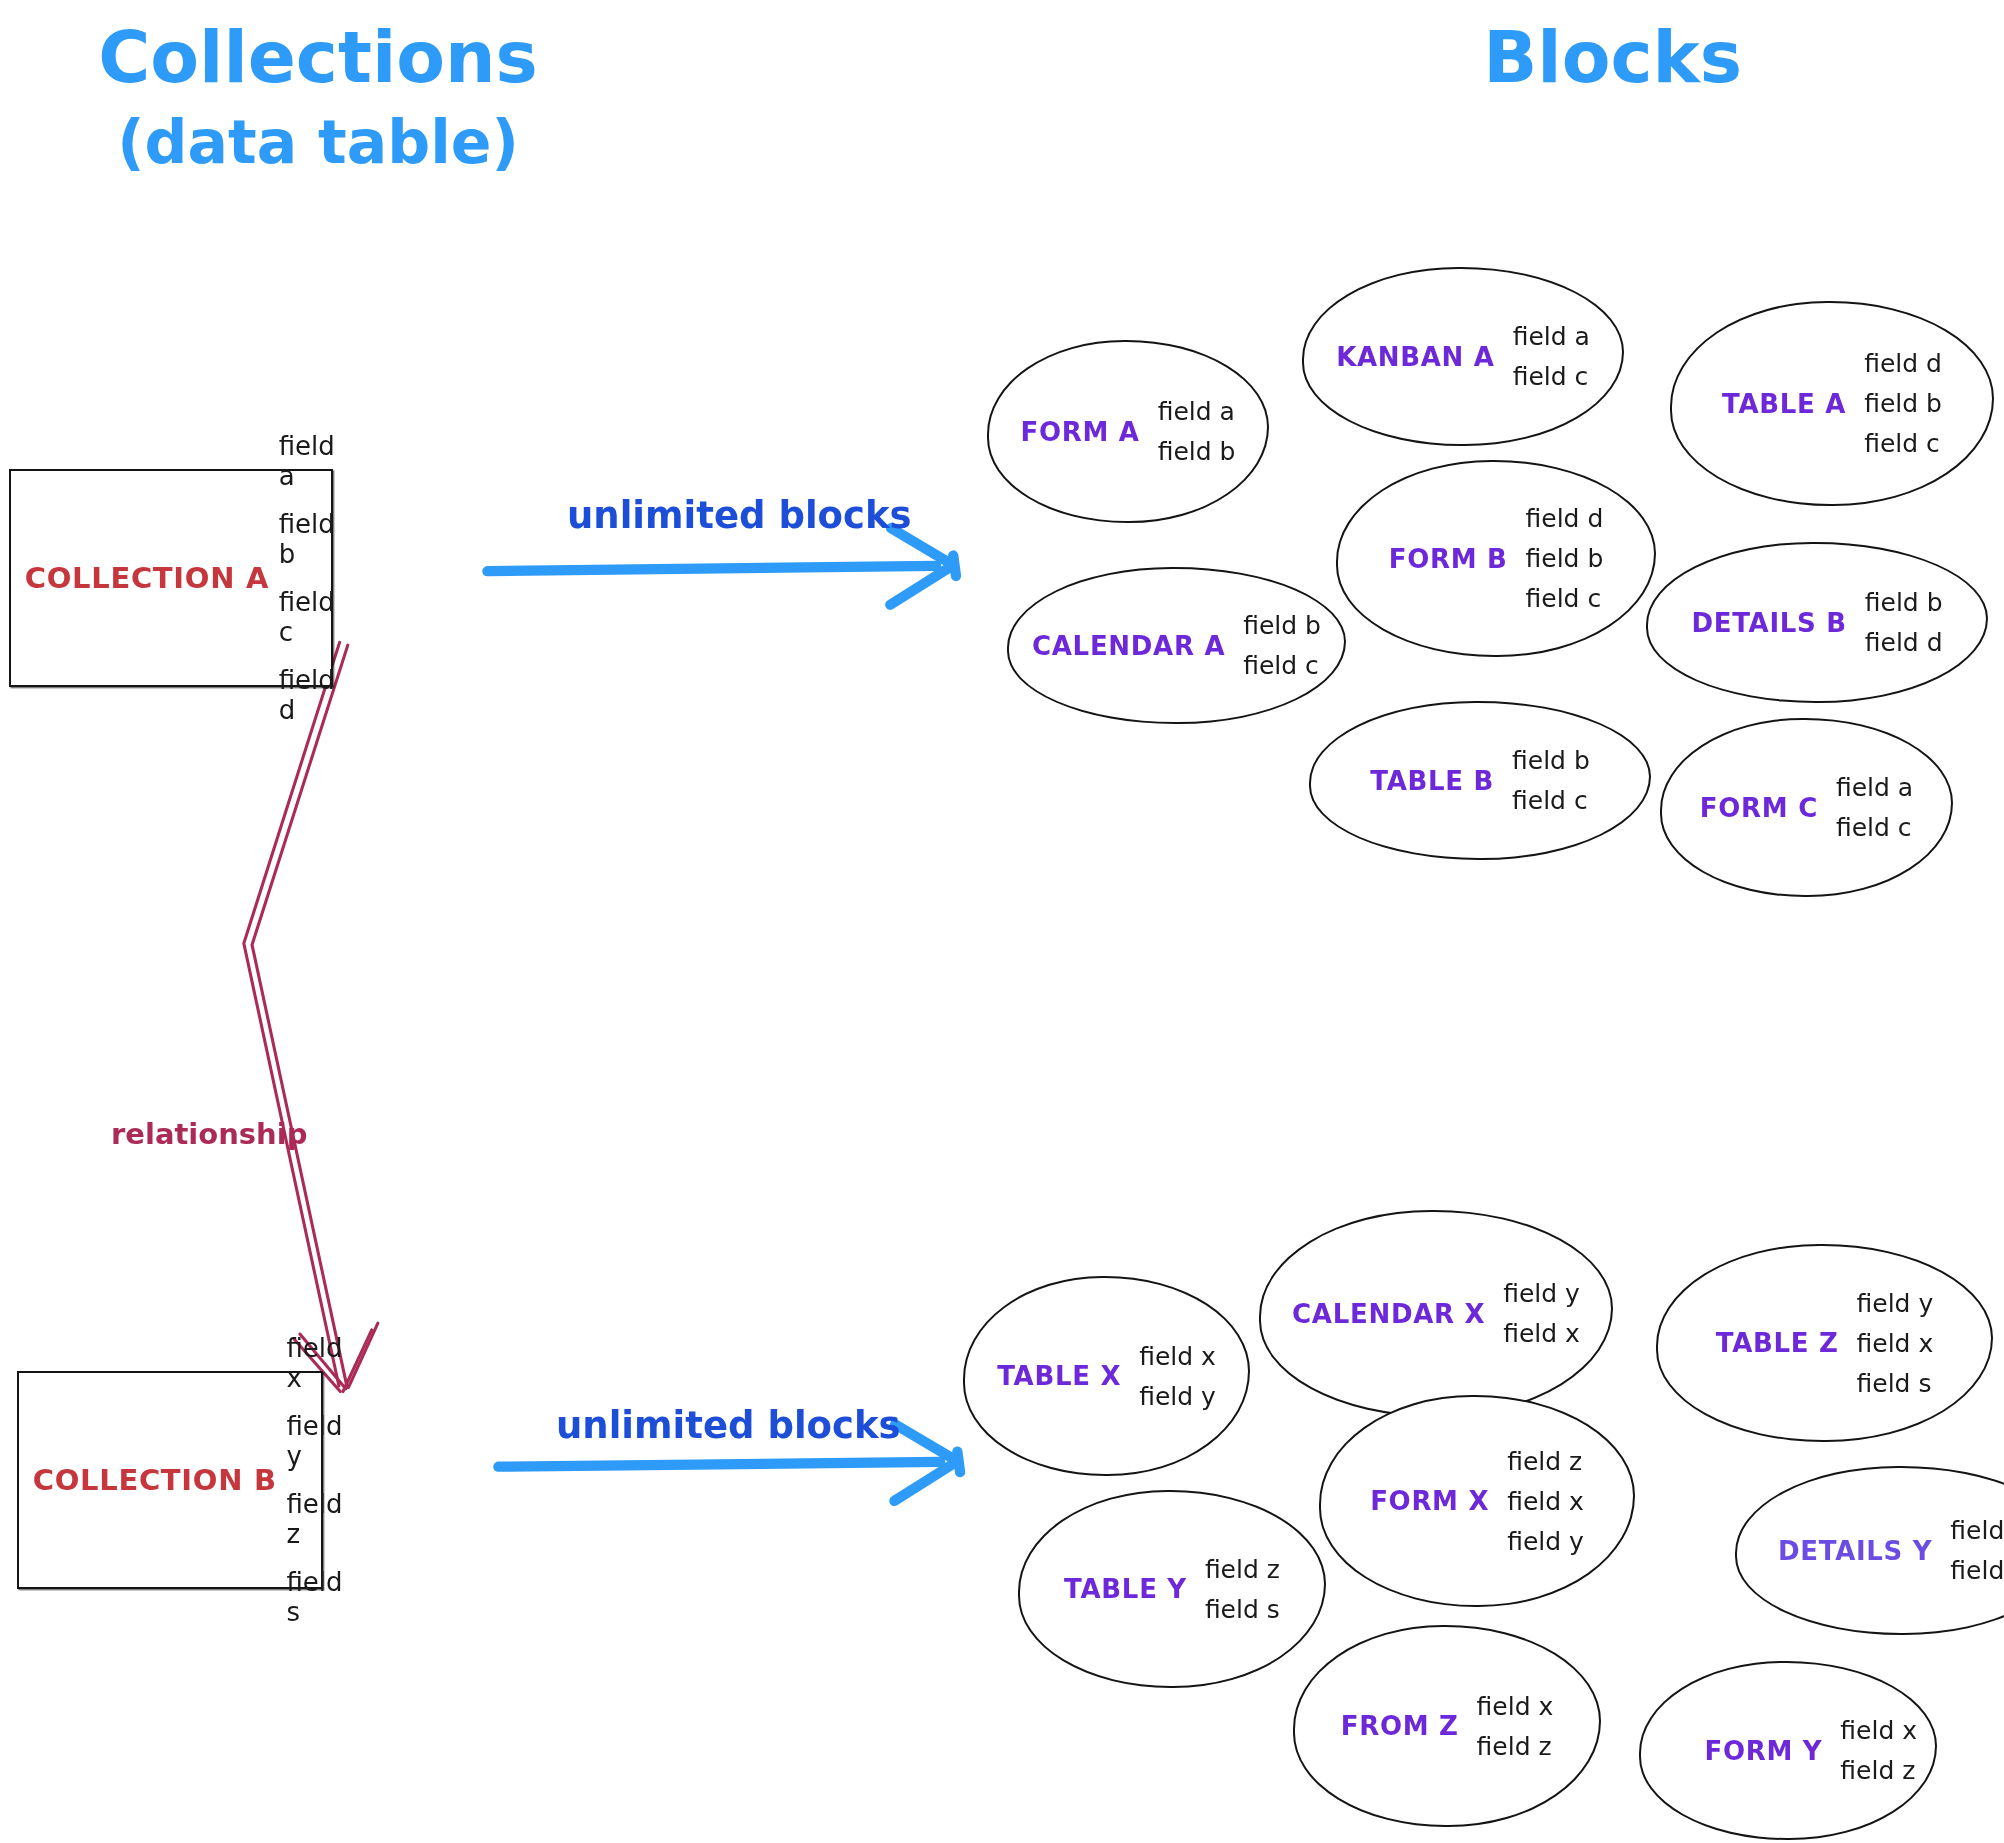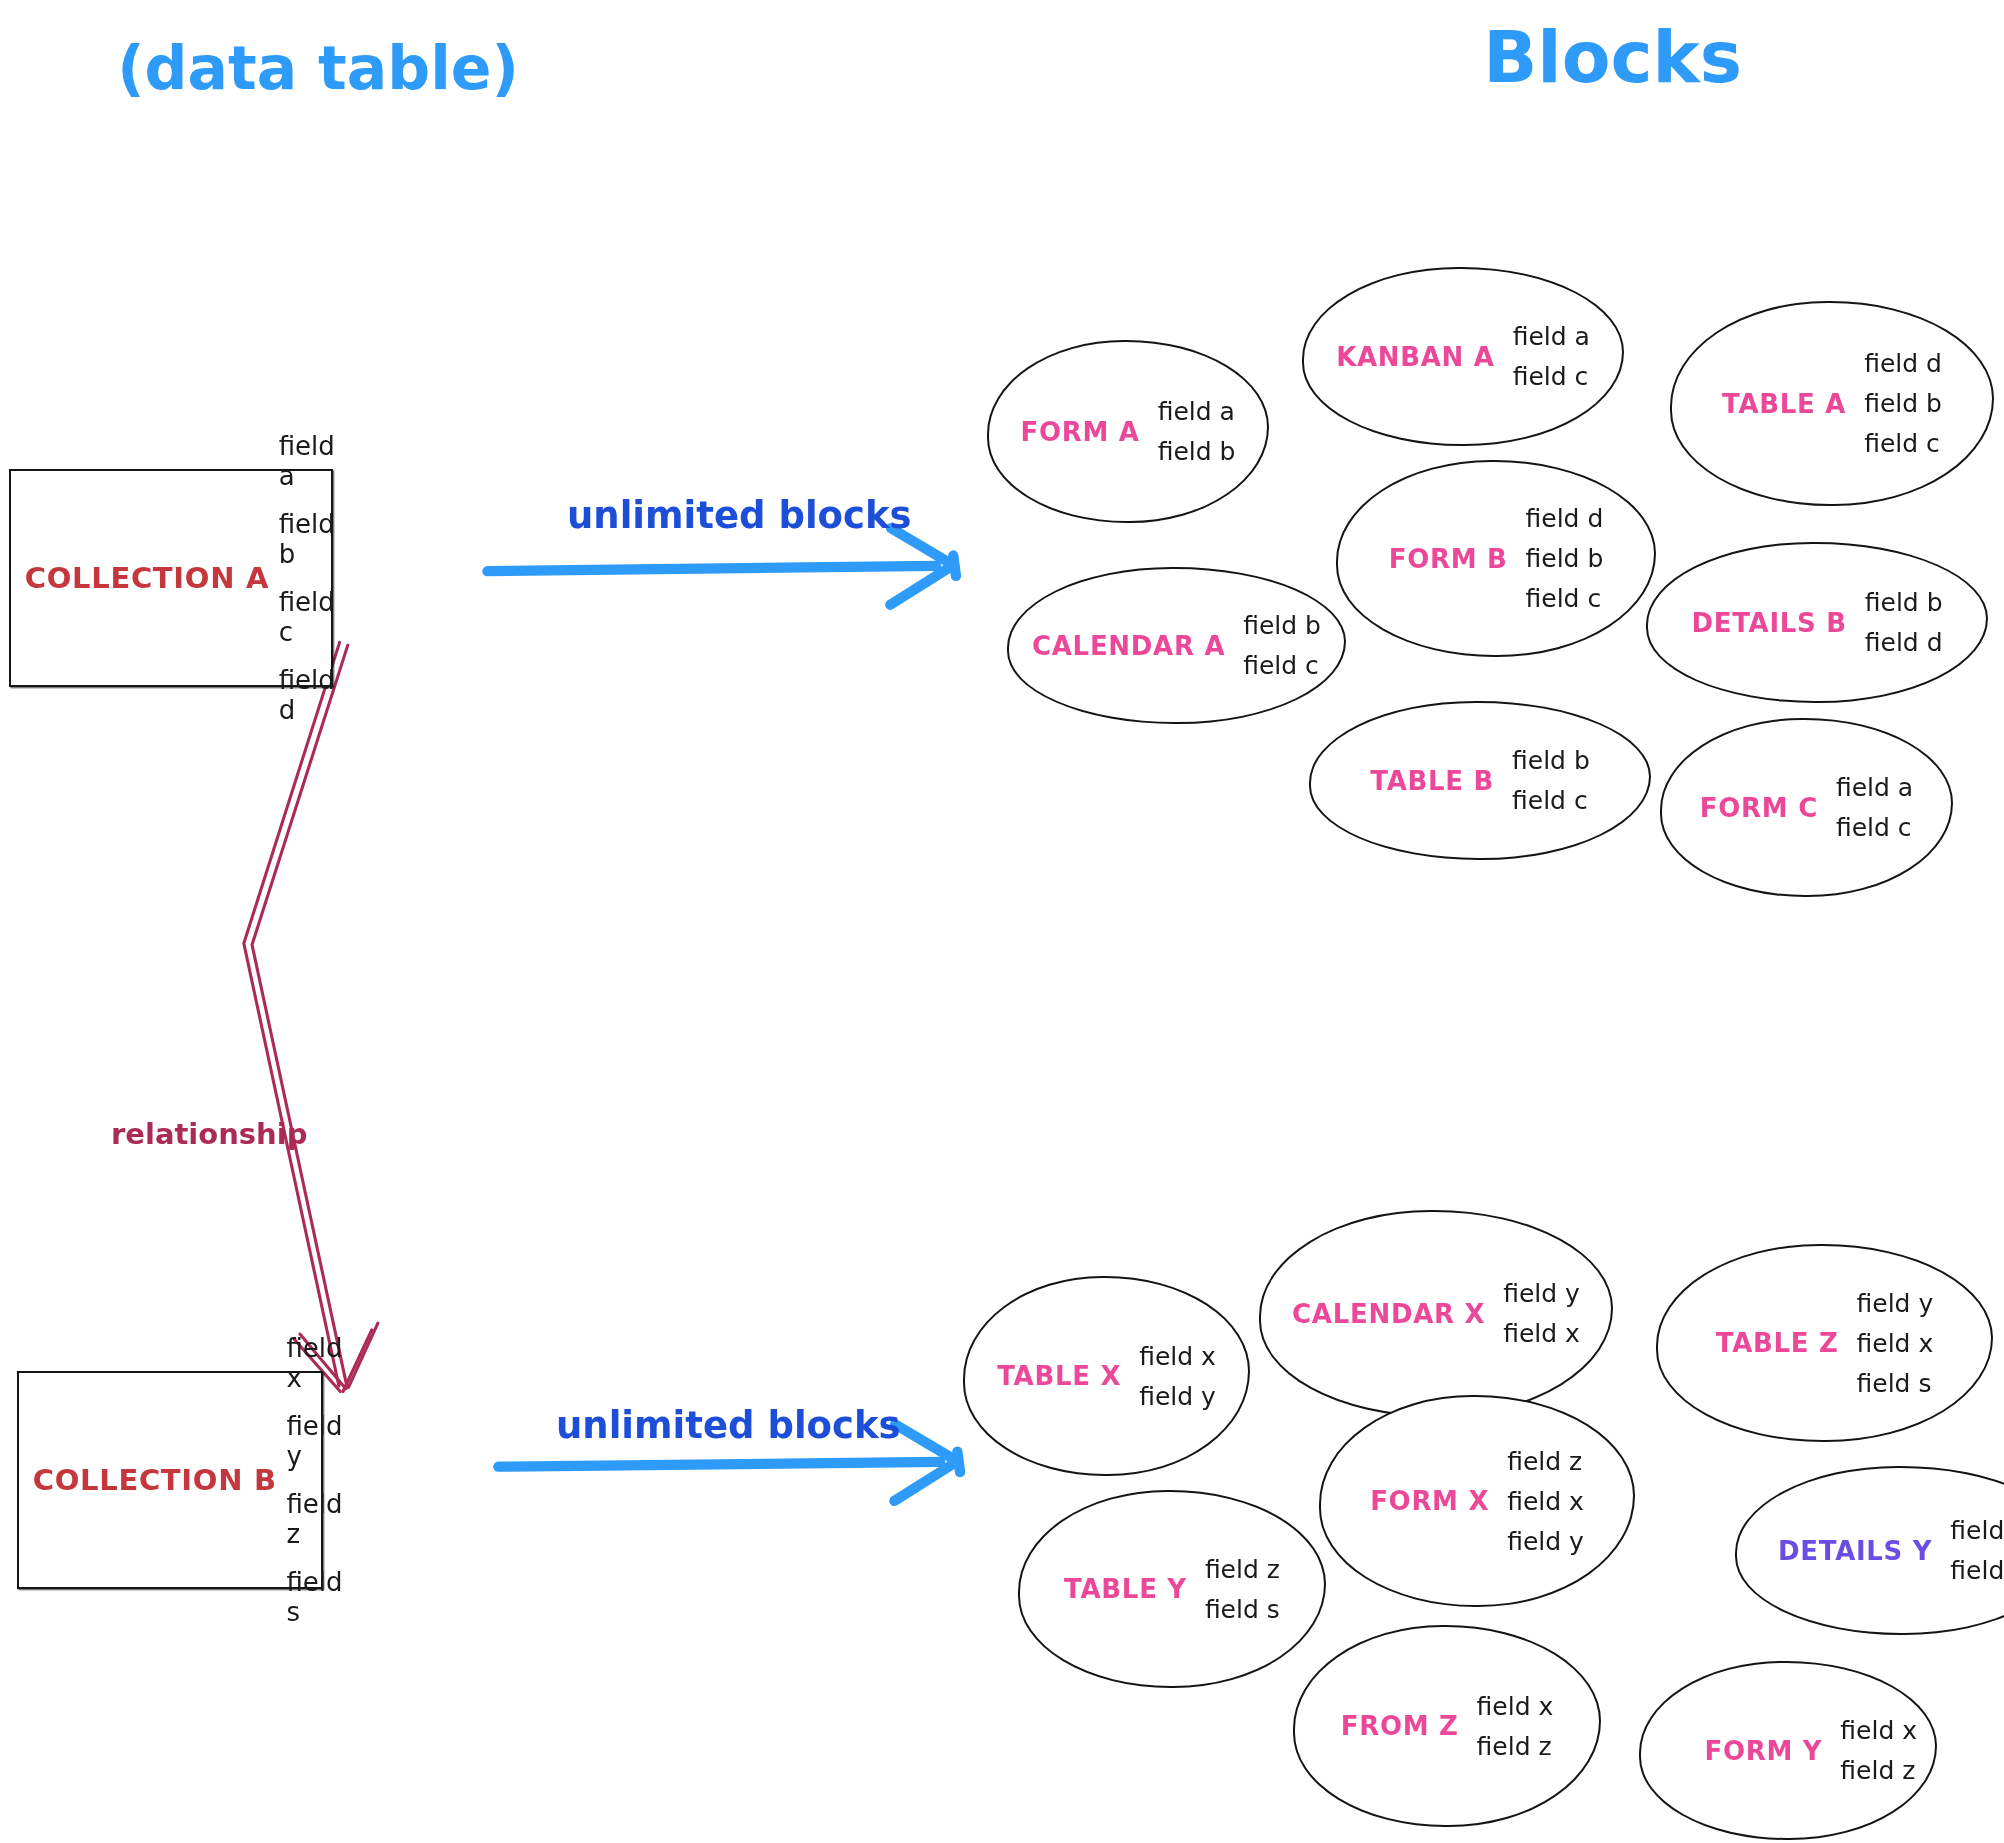--- a/index.html
+++ b/index.html
@@ -16,33 +16,34 @@
     box-shadow:1.4px 1.4px 0 0 rgba(20,20,20,.55);
   }
   .collection-name{color:#c5373d;font-weight:700;font-size:29px;letter-spacing:0.7px;white-space:nowrap;}
   .fields-col{display:flex;flex-direction:column;gap:18px;font-size:26px;}
   .ellipse{
     position:absolute;border:2.4px solid #141414;background:#fff;
     border-radius:49% 51% 50% 50% / 52% 48% 53% 47%;
     display:flex;align-items:center;justify-content:center;gap:18px;
     box-sizing:border-box;padding:6.8px 18px;
   }
-  .blk-label{color:#ec4899;font-weight:700;font-size:26px;white-space:nowrap;letter-spacing:0.7px;}
+  .blk-label{color:#6d28d9;font-weight:700;font-size:26px;white-space:nowrap;letter-spacing:0.7px;}
   .blk-label.purple{color:#6b4de4;}
   .blk-fields{display:flex;flex-direction:column;gap:11px;font-size:25px;white-space:nowrap;}
   .arrow-label{position:absolute;color:#1d4ed8;font-weight:700;font-size:37px;white-space:nowrap;}
   .rel-label{position:absolute;color:#ab2b56;font-weight:600;font-size:29px;white-space:nowrap;margin-left:8px;}
   svg.overlay{position:absolute;left:0;top:0;pointer-events:none;}
 </style>
 </head>
 <body>
 
 <div id="canvas">
 
   <div class="col-title" style="left:75px;top:20.5px;width:486px;">
+    <div class="t">Collections</div>
     <div class="s">(data table)</div>
   </div>
   <div class="col-title" style="left:1256px;top:20.5px;width:486px;text-align:right;">
     <div class="t">Blocks</div>
   </div>
 
   <svg class="overlay" width="2005" height="1843" viewBox="0 0 2930 2694">
 
     <g stroke="#2d9bf7" stroke-width="15" stroke-linecap="round" stroke-linejoin="round" fill="none">
       <path d="M712 835 L1368 827"></path>

